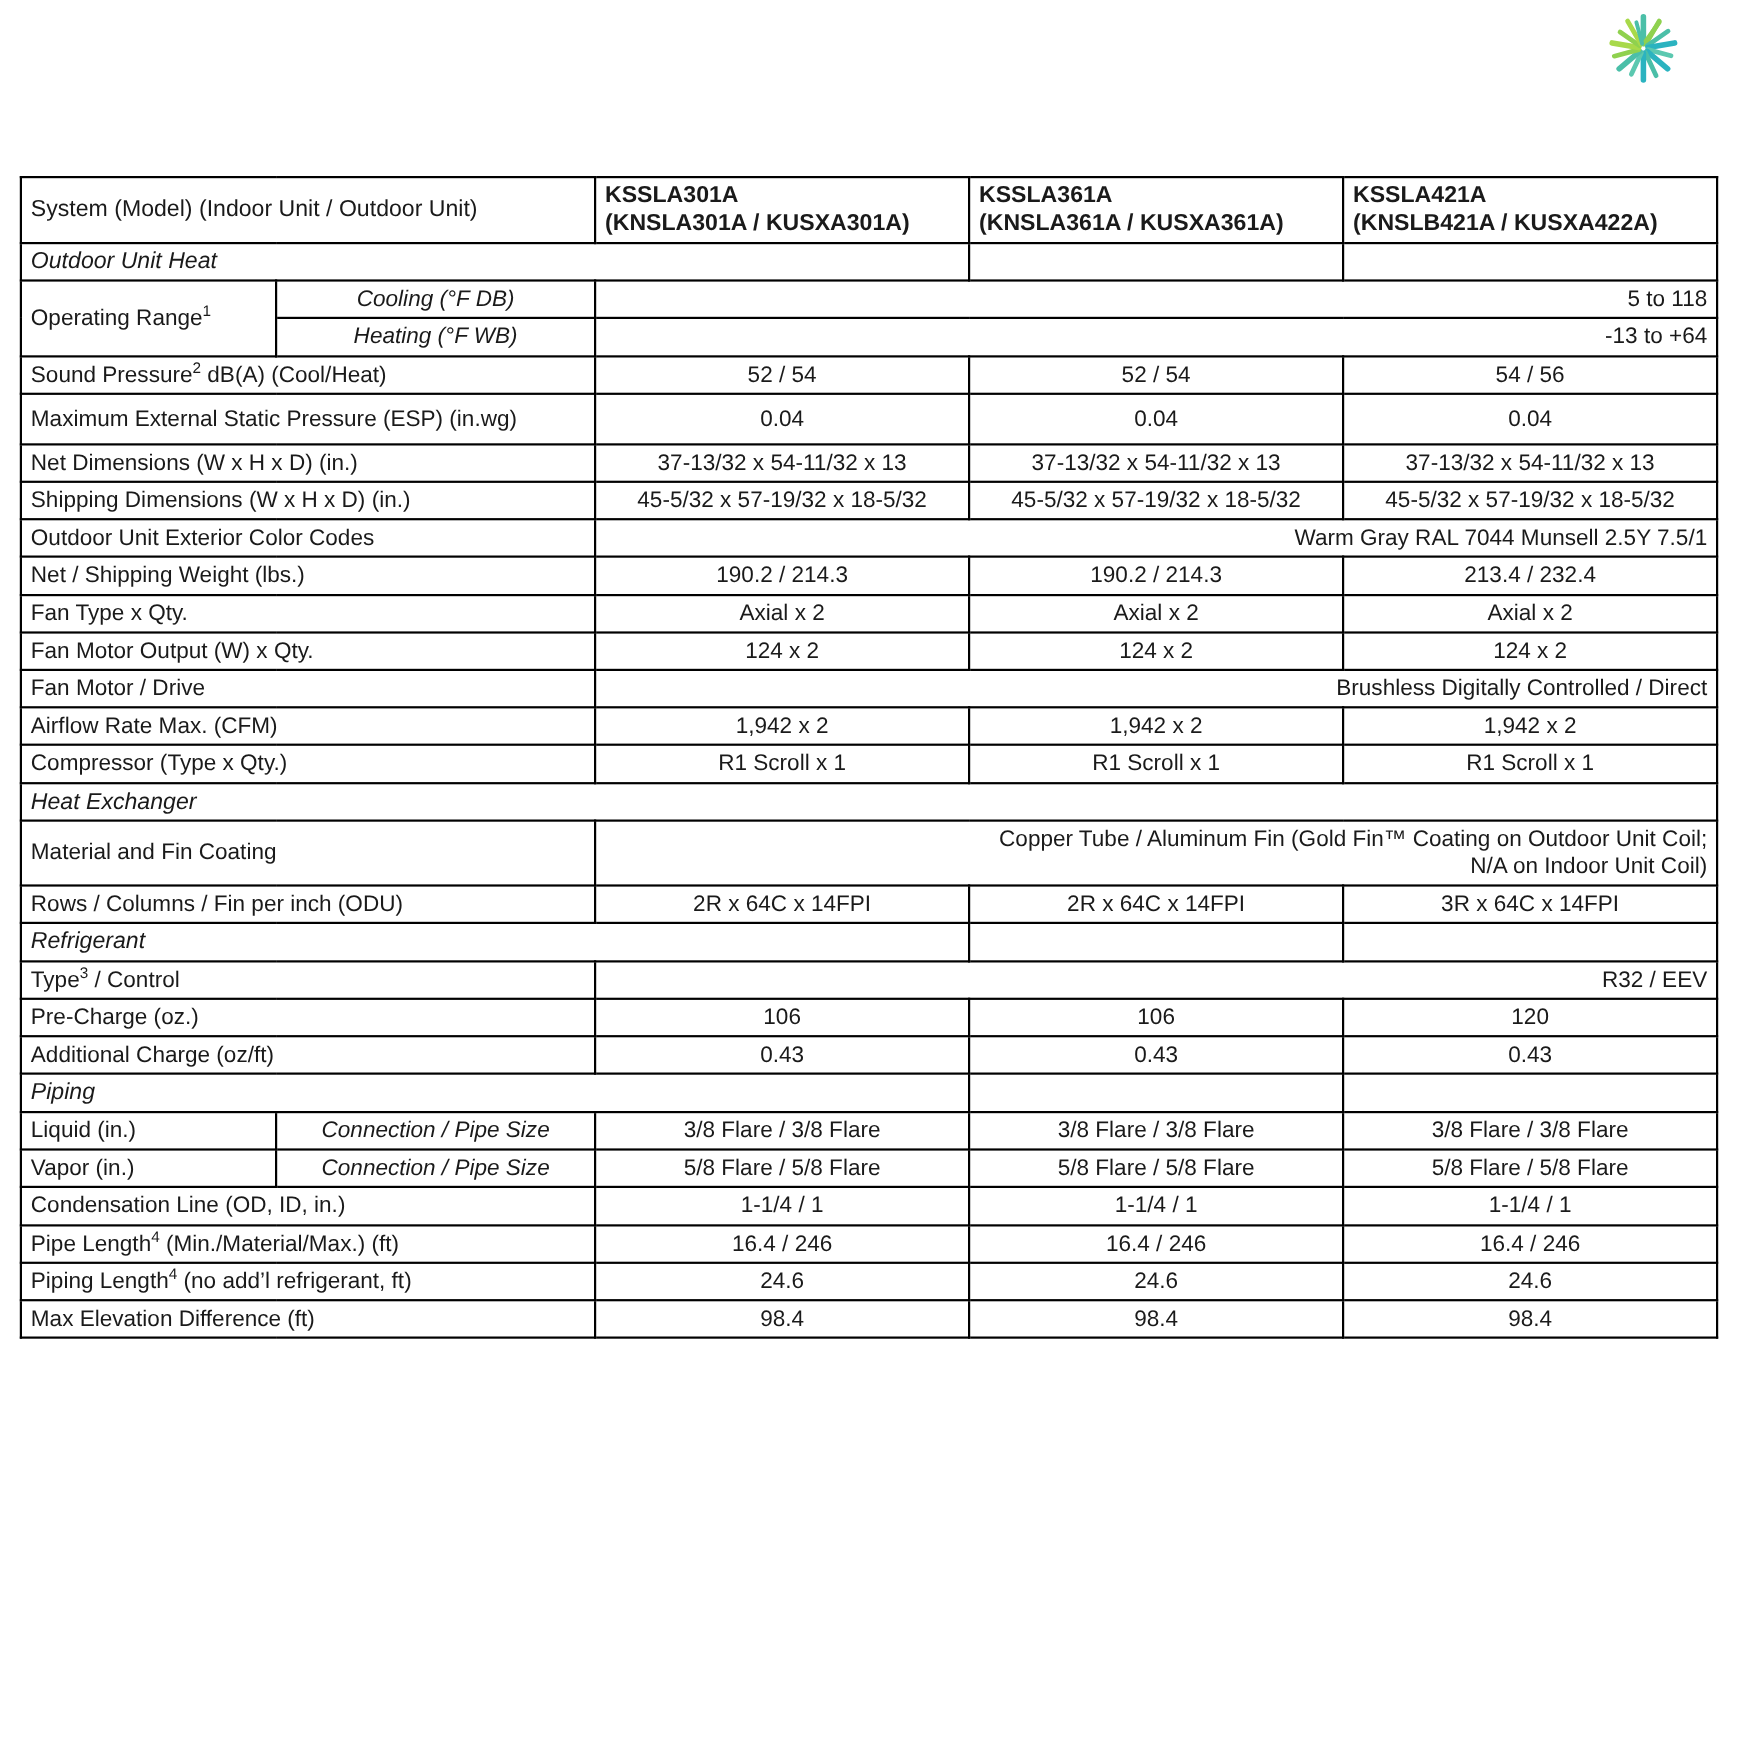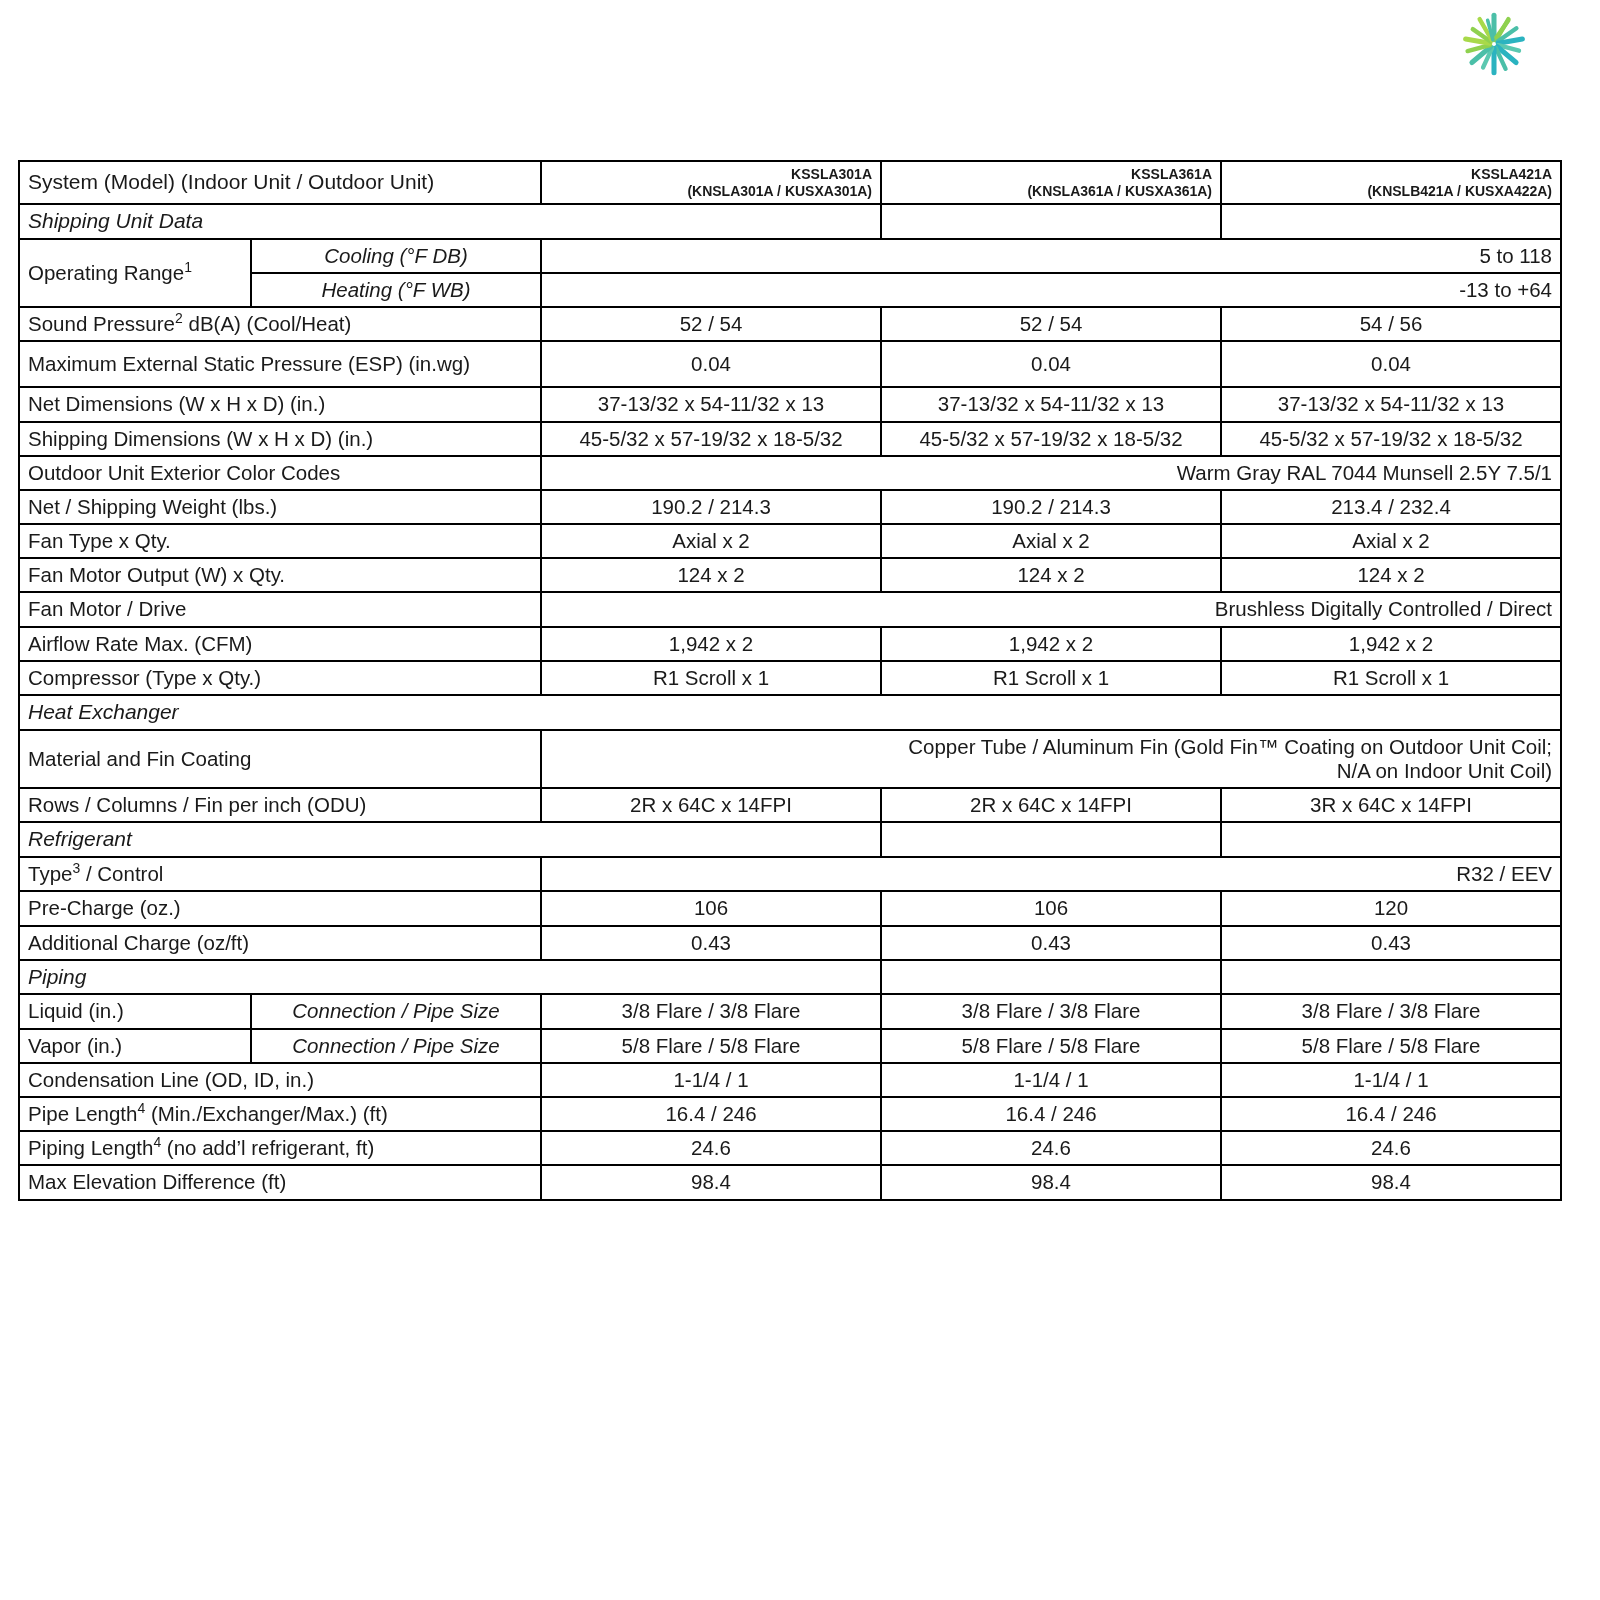--- a/index.html
+++ b/index.html
@@ -50,22 +50,22 @@
   col.c-val     { width: 340px; }
 
   .hdr-label {
     font-weight: normal;
     font-size: 21px;
     text-align: left;
     padding-left: 10px;
   }
   .hdr-model {
     font-weight: bold;
-    font-size: 14px;
-    text-align: right;
+    font-size: 21px;
+    text-align: left;
     line-height: 1.25;
     margin-left: 45px;
   }
   .section {
     font-style: italic;
     font-size: 21px;
     text-align: left;
     padding-left: 10px;
     padding-top: 5px;
     padding-bottom: 5px;
@@ -143,21 +143,21 @@
       <div>KSSLA361A</div>
       <div>(KNSLA361A / KUSXA361A)</div>
     </th>
     <th class="hdr-model">
       <div>KSSLA421A</div>
       <div>(KNSLB421A / KUSXA422A)</div>
     </th>
   </tr>
 
   <tr>
-    <td class="section nb-r" colspan="3">Shipping Unit Data</td>
+    <td class="section nb-r" colspan="3">Outdoor Unit Heat</td>
     <td class="blank-cell"></td>
     <td class="blank-cell" style="border-right:2px solid #000;"></td>
   </tr>
 
   <tr>
     <td class="rowlabel" rowspan="2">
       <span>Operating Range</span><sup>1</sup>
     </td>
     <td class="sublabel">Cooling (°F DB)</td>
     <td class="val-span" colspan="3">5 to 118</td>
@@ -312,21 +312,21 @@
 
   <tr>
     <td class="rowlabel" colspan="2">Condensation Line (OD, ID, in.)</td>
     <td class="val">1-1/4 / 1</td>
     <td class="val">1-1/4 / 1</td>
     <td class="val">1-1/4 / 1</td>
   </tr>
 
   <tr>
     <td class="rowlabel" colspan="2">
-      <span>Pipe Length</span><sup>4</sup><span> (Min./Exchanger/Max.) (ft)</span>
+      <span>Pipe Length</span><sup>4</sup><span> (Min./Material/Max.) (ft)</span>
     </td>
     <td class="val">16.4 / 246</td>
     <td class="val">16.4 / 246</td>
     <td class="val">16.4 / 246</td>
   </tr>
 
   <tr>
     <td class="rowlabel" colspan="2">
       <span>Piping Length</span><sup>4</sup><span> (no add’l refrigerant, ft)</span>
     </td>

